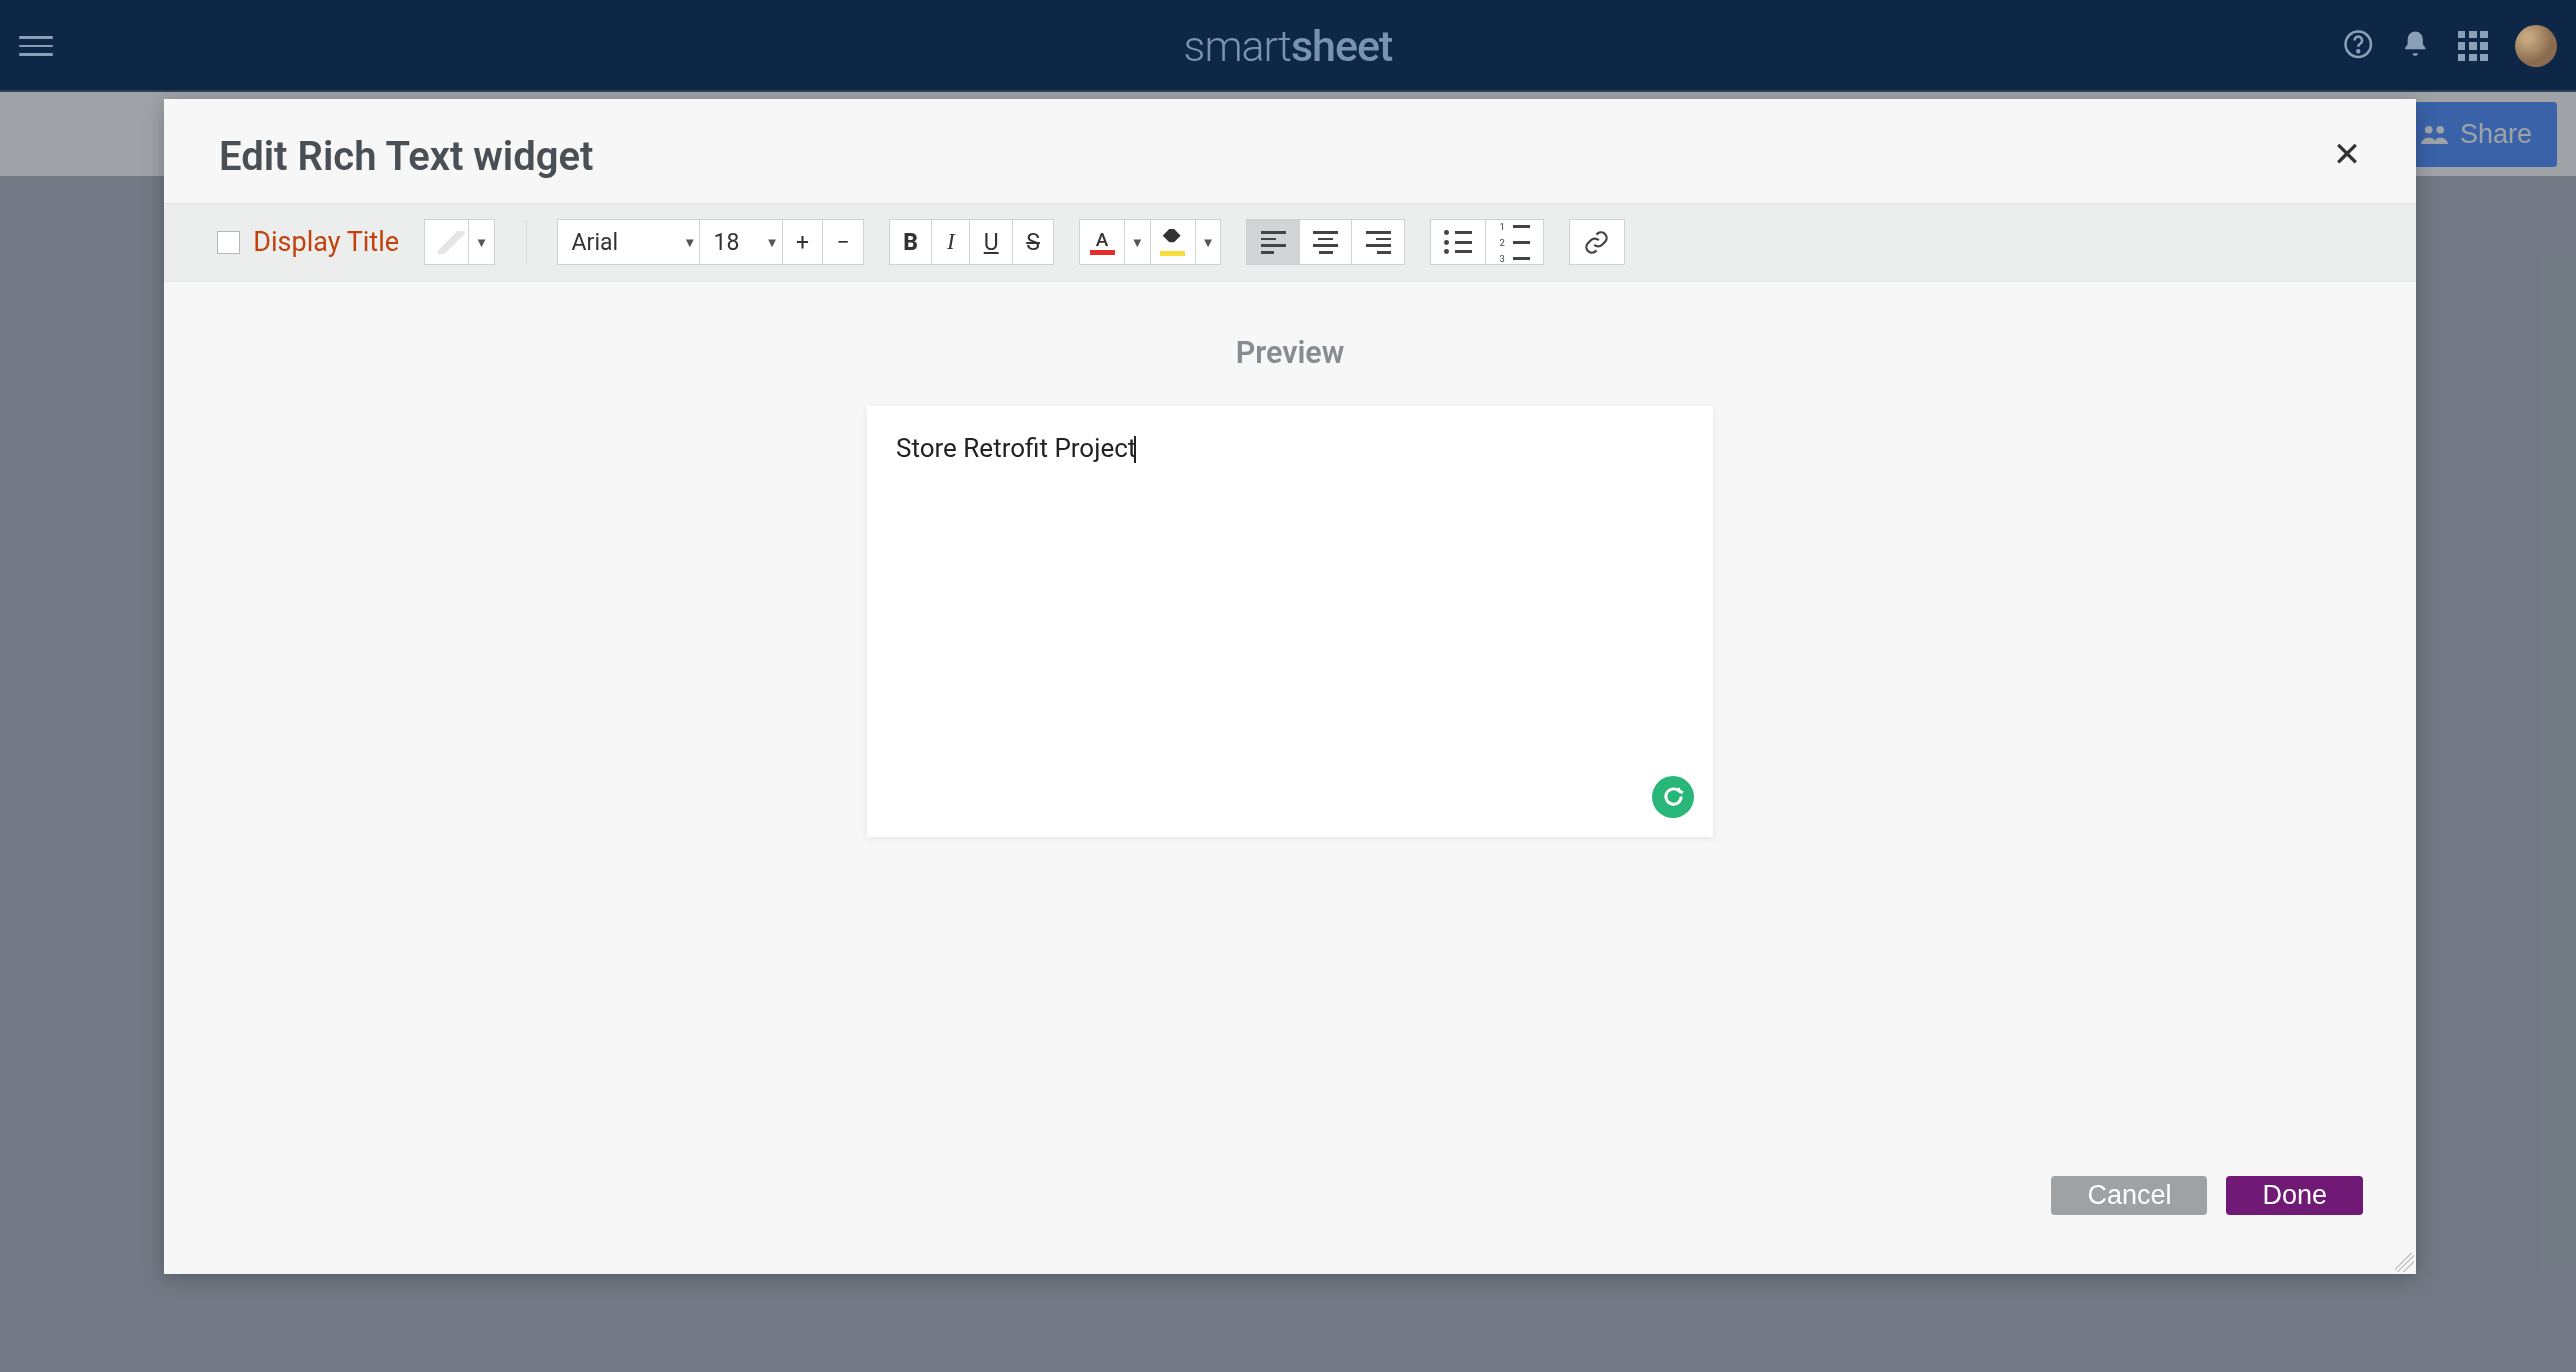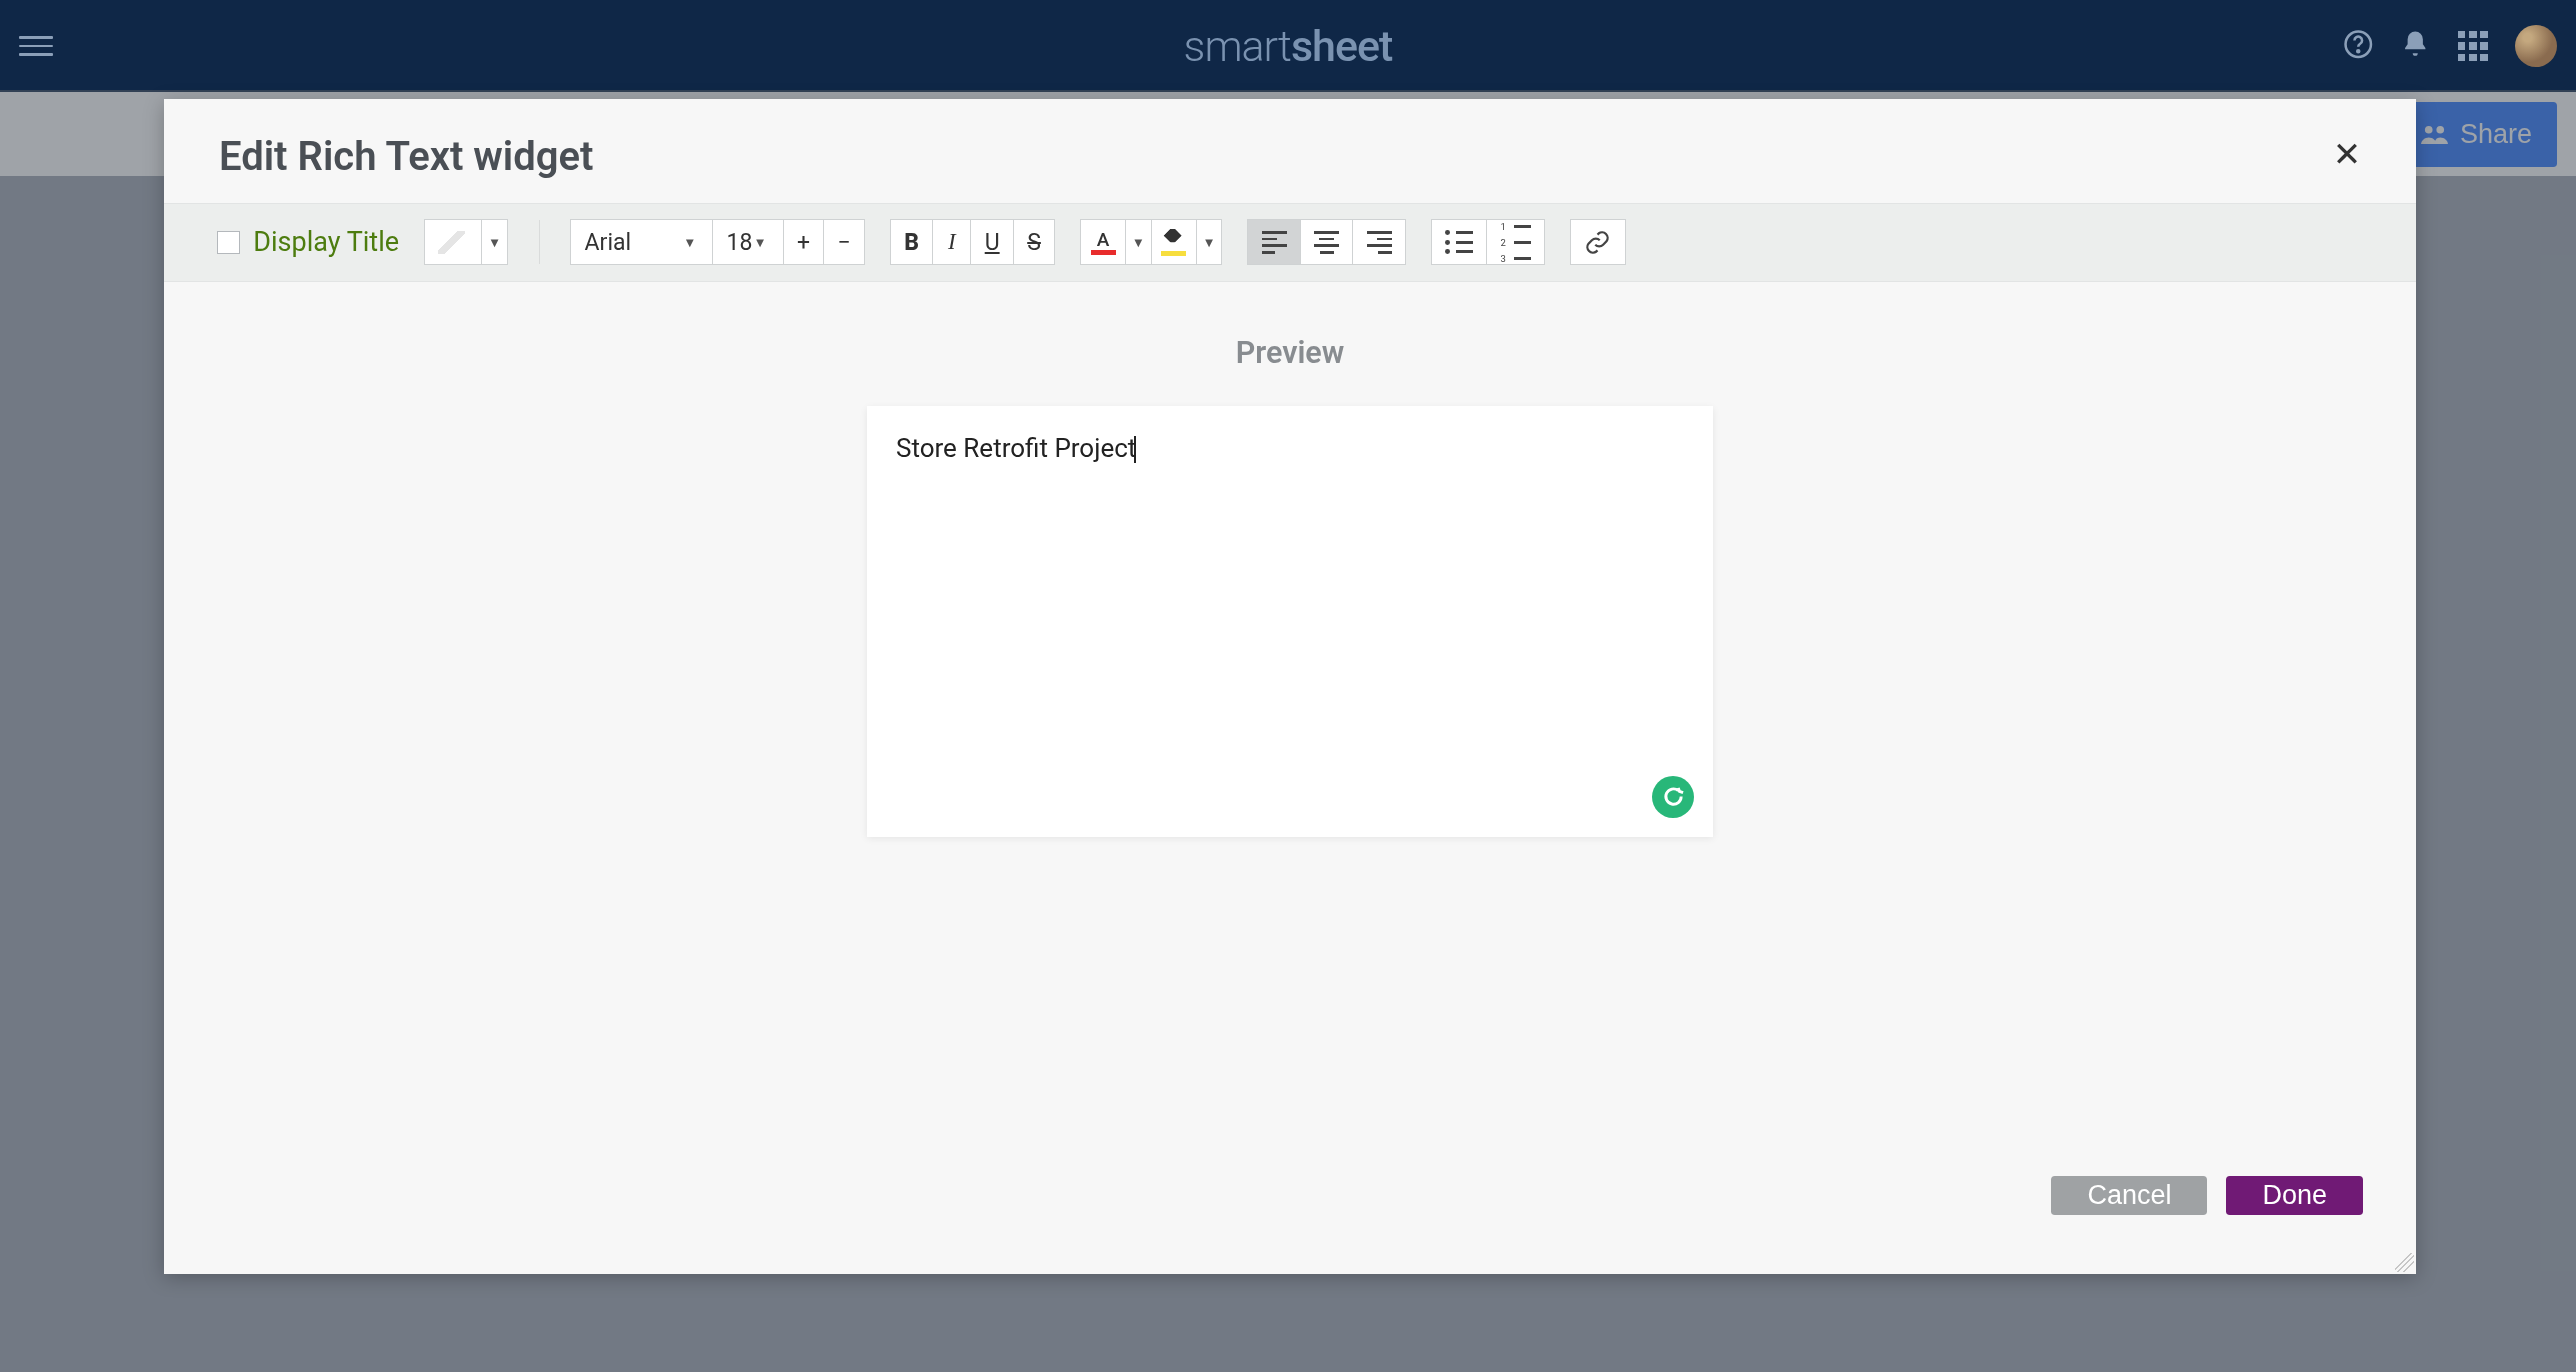--- a/index.html
+++ b/index.html
@@ -107,33 +107,33 @@
 
     
     .toolbar {
       background:#eceeed;
       border-top:1px solid #e2e4e4;
       border-bottom:1px solid #e2e4e4;
       padding: 15.3px 53px;
       display:flex; align-items:center; gap:25px;
     }
     .tool-group { display:flex; align-items:center; gap:0; }
-    .display-title { display:flex; align-items:center; gap:13.3px; color:#4d7c0f; font-size:27px; }
+    .display-title { display:flex; align-items:center; gap:13.3px; color:#c2410c; font-size:27px; }
     .checkbox {
       width:23px; height:23px; border:1.9px solid #b4b8bc; background:#fff;
     }
     .sep { width:1px; height:44px; background:#d9dbdb; margin:0 5.7px; }
     .tbtn {
       min-width:38px; height:46px; padding: 0 13.3px;
       background:#fff; border:1px solid #cfd2d3; cursor:pointer;
       display:flex; align-items:center; justify-content:center;
       color:#333; font-size:23px;
     }
     .tbtn + .tbtn { border-left:none; }
-    .tbtn.dropdown { padding-right:16px; gap:1px; }
+    .tbtn.dropdown { padding-right:3px; gap:26px; }
     .dd-arrow-sm { font-size:13.3px; color:#555; }
     .tbtn.active { background:#d2d4d5; }
     .fill-swatch {
       width:27px; height:23px;
       background:
         linear-gradient(#fff,#fff) padding-box,
         conic-gradient(#c4c4c4 0 25%, transparent 0 50%, #c4c4c4 0 75%, transparent 0) padding-box;
       background-size: 11.4px 11.4px;
       position:relative;
     }

